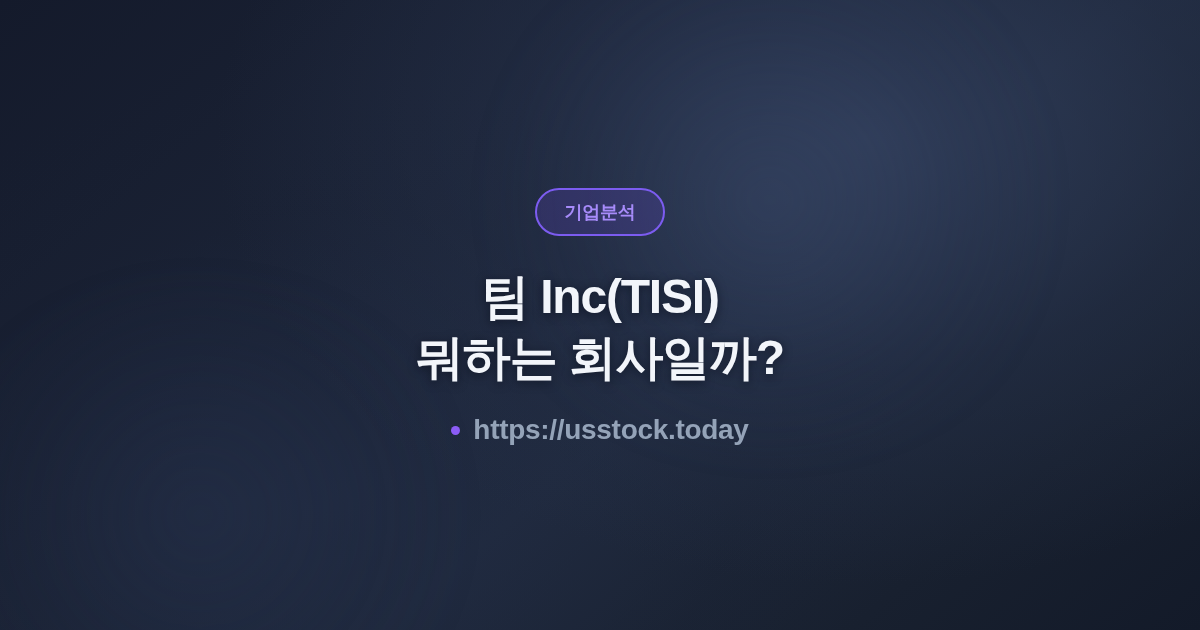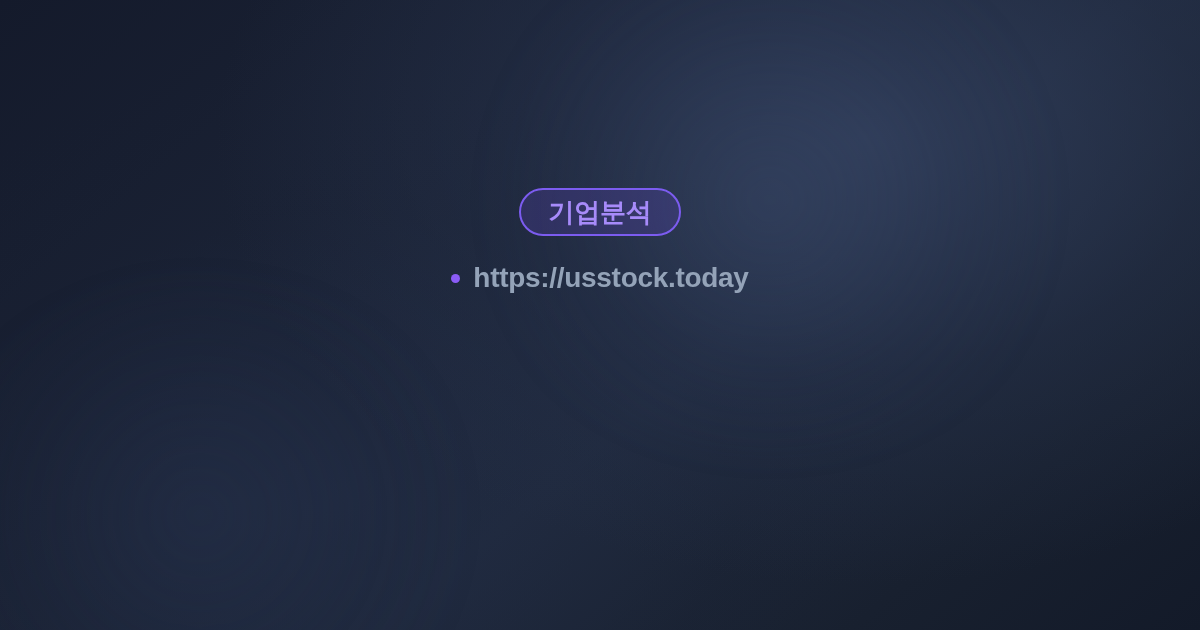--- a/index.html
+++ b/index.html
@@ -69,21 +69,21 @@
     justify-content: center;
     height: 48px;
     padding: 0 27px;
     border: 2px solid #7c5cf0;
     border-radius: 999px;
     background: rgba(109,77,226,0.20);
     box-sizing: border-box;
   }
 
   .category-badge-label {
-    font-size: 26px;
+    font-size: 18px;
     font-weight: 700;
     letter-spacing: -0.2px;
     color: #a78bfa;
     line-height: 1;
     white-space: nowrap;
   }
 
   .headline {
     margin-top: 30px;
     text-align: center;
@@ -134,20 +134,24 @@
 
   <div class="glow-soft glow-a"></div>
   <div class="glow-soft glow-b"></div>
 
   <div class="content">
 
     <div class="category-badge">
       <span class="category-badge-label">기업분석</span>
     </div>
 
+    <div class="headline">
+      <span class="headline-line">팀 Inc(TISI)</span>
+      <span class="headline-line">뭐하는 회사일까?</span>
+    </div>
 
     <div class="site-url-row">
       <span class="url-bullet"></span>
       <span class="site-url-text">https://usstock.today</span>
     </div>
 
   </div>
 </div>
 
 </body></html>

